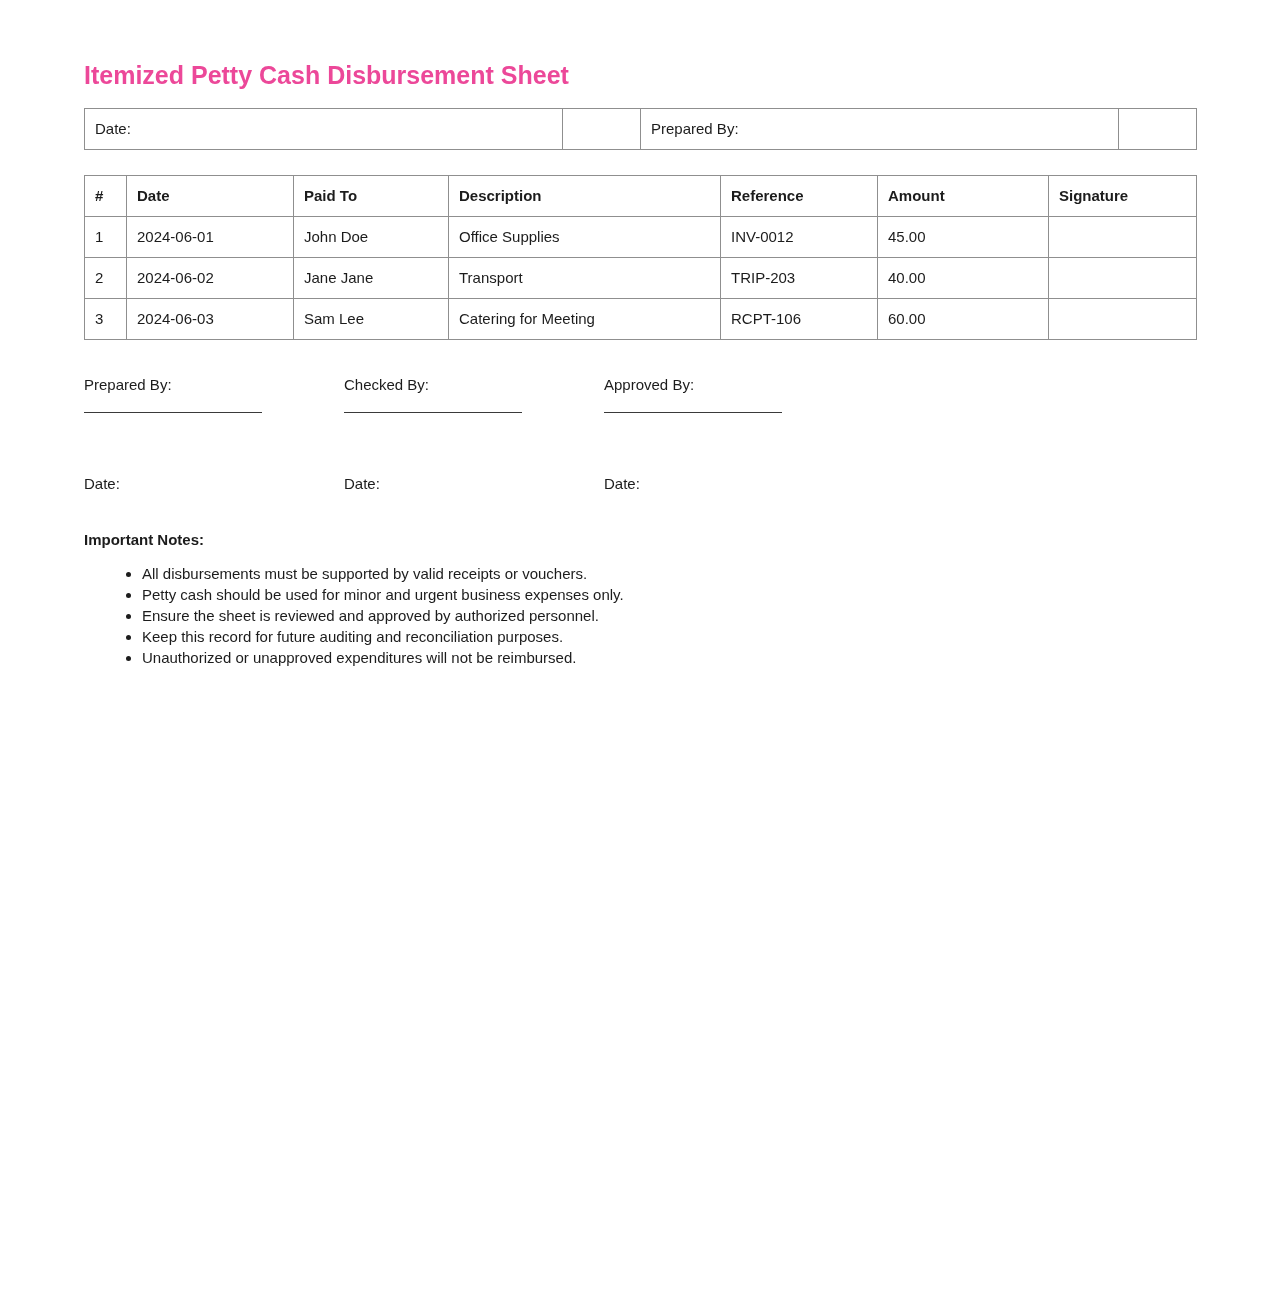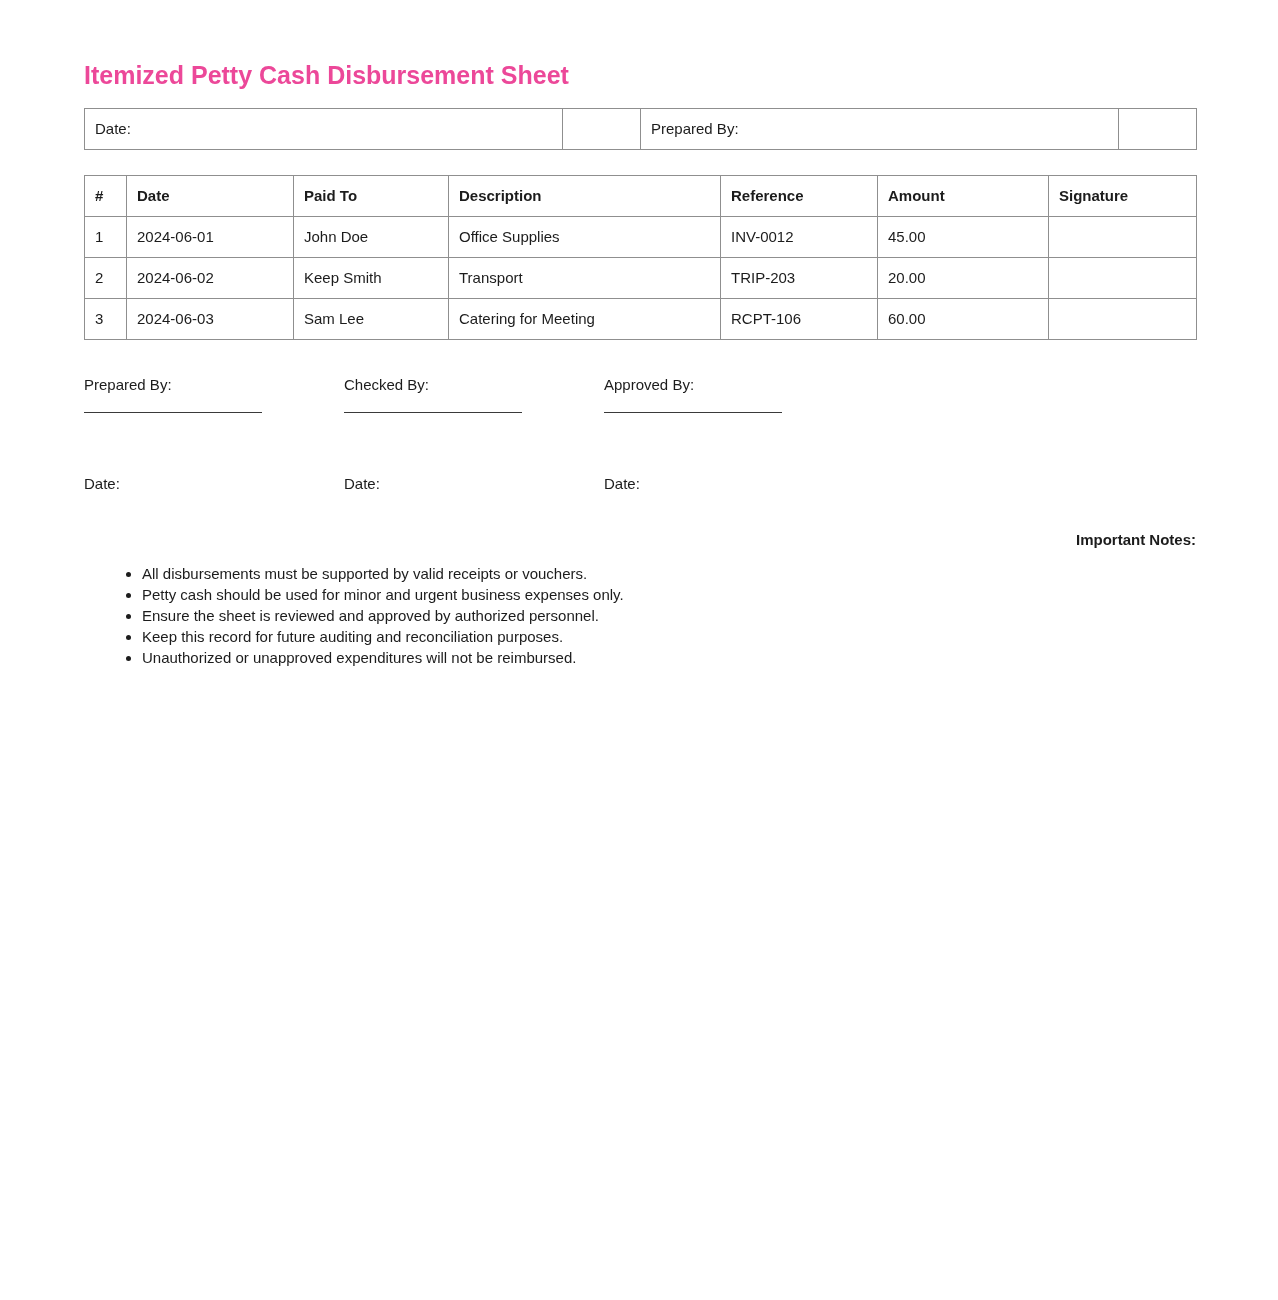--- a/index.html
+++ b/index.html
@@ -58,21 +58,20 @@
   .sig-date {
     display: block;
     margin-top: 61px;
     line-height: 19px;
   }
   .notes-heading {
     margin: 37px 0 0 0;
     font-size: 15px;
     font-weight: 700;
     line-height: 19px;
-    text-align: right;
   }
   .notes-list {
     margin: 14px 0 0 0;
     padding: 0 0 0 22px;
   }
   .notes-list li {
     line-height: 21px;
     padding-left: 0;
     margin-left: 36px;
   }
@@ -128,24 +127,24 @@
         <td>2024-06-01</td>
         <td>John Doe</td>
         <td>Office Supplies</td>
         <td>INV-0012</td>
         <td>45.00</td>
         <td></td>
       </tr>
       <tr>
         <td>2</td>
         <td>2024-06-02</td>
-        <td>Keep Smith</td>
+        <td>Jane Jane</td>
         <td>Transport</td>
         <td>TRIP-203</td>
-        <td>20.00</td>
+        <td>40.00</td>
         <td></td>
       </tr>
       <tr>
         <td>3</td>
         <td>2024-06-03</td>
         <td>Sam Lee</td>
         <td>Catering for Meeting</td>
         <td>RCPT-106</td>
         <td>60.00</td>
         <td></td>

